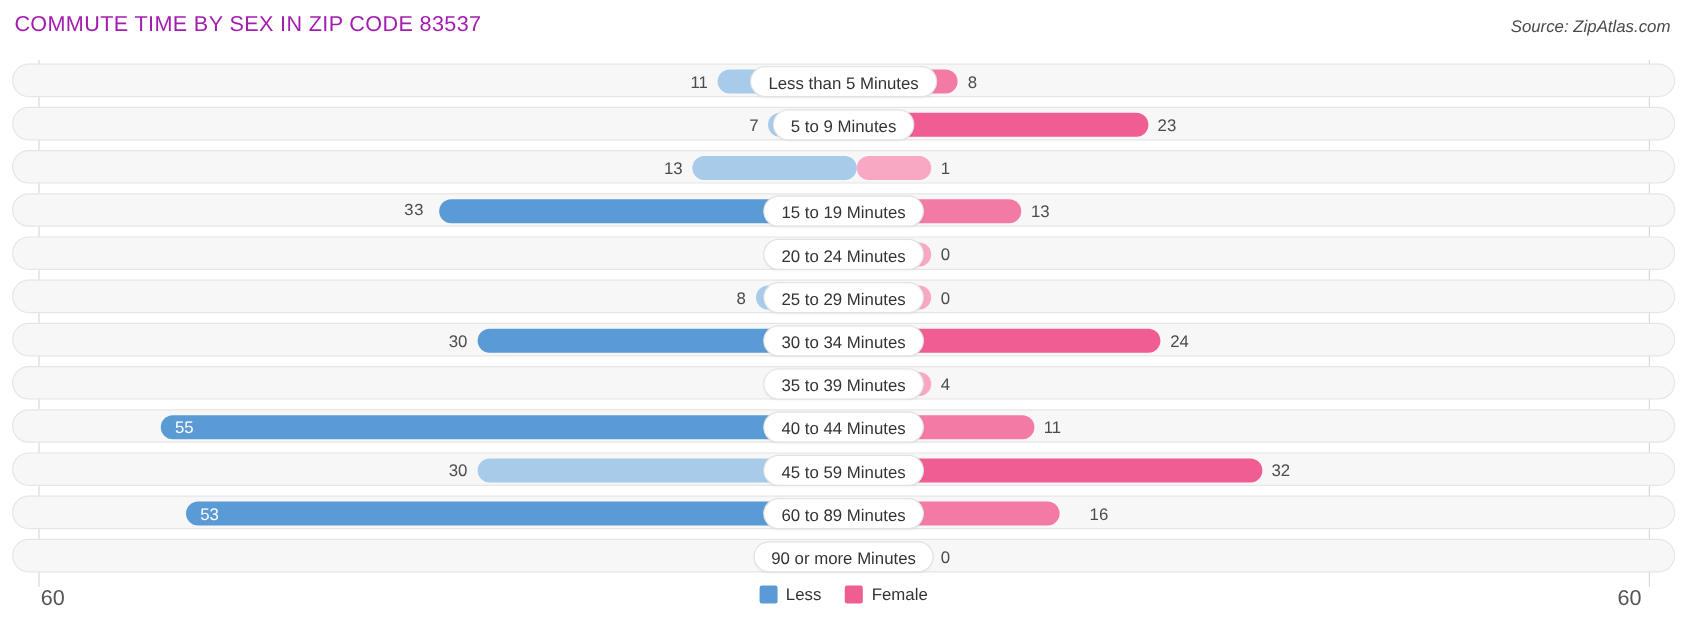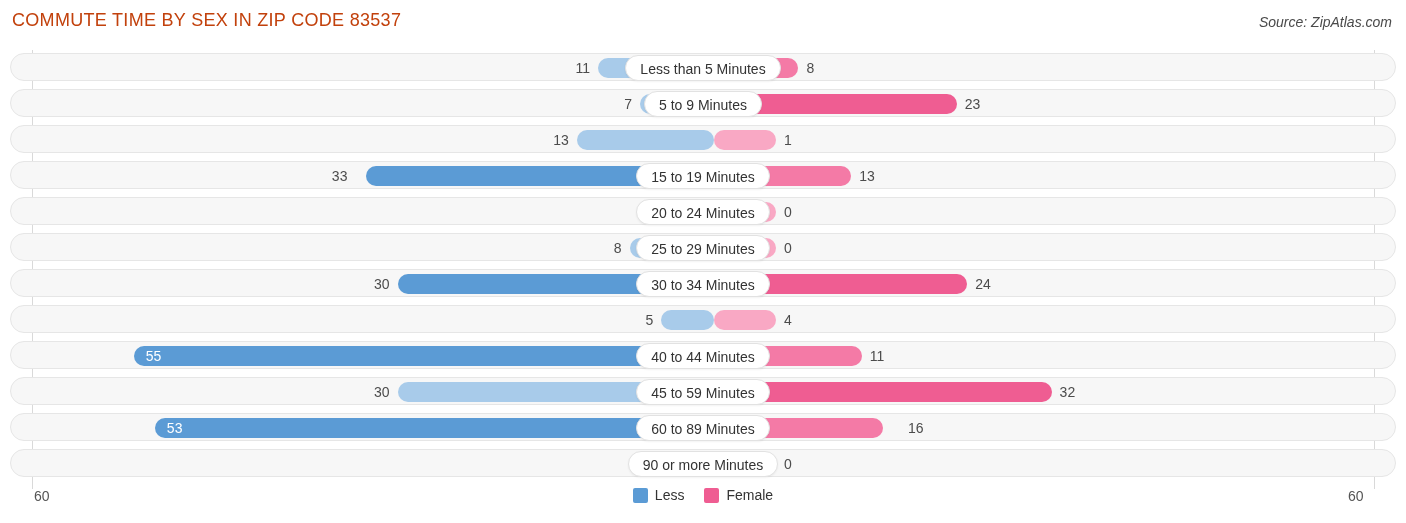--- a/index.html
+++ b/index.html
@@ -5,21 +5,21 @@
   html,body{margin:0;padding:0;}
   body{
     width:1406px;height:523px;
     background:#ffffff;
     font-family:"Liberation Sans","DejaVu Sans",sans-serif;
     overflow:hidden;
     position:relative;
   }
   .chart-title{
     position:absolute;left:12px;top:10px;
-    font-size:18px;color:#c2410c;letter-spacing:.3px;
+    font-size:18px;color:#a21caf;letter-spacing:.3px;
     white-space:nowrap;
   }
   .source{
     position:absolute;right:14px;top:14px;
     font-size:14px;font-style:italic;color:#4a4a4a;
     white-space:nowrap;
   }
   .plot{
     position:absolute;left:0;top:50px;width:1354px;height:435px;
   }
@@ -52,21 +52,21 @@
     background:#ffffff;
     border:1px solid #e2e2e2;
     border-radius:13px;
     font-size:14px;color:#333333;
     text-align:center;white-space:nowrap;
     padding:0 14px;
     box-sizing:border-box;
     box-shadow:0 1px 2px rgba(0,0,0,.05);
   }
   .axis-tick{
-    position:absolute;top:488px;font-size:14px;color:#555555;
+    position:absolute;top:488px;font-size:18px;color:#555555;
   }
   .tick-left{left:34px;}
   .tick-right{left:1348px;}
   .legend{
     position:absolute;left:0;right:0;top:487px;
     display:flex;justify-content:center;align-items:center;gap:20px;
   }
   .legend-item{display:flex;align-items:center;gap:7px;}
   .legend-swatch{width:15px;height:15px;border-radius:2px;}
   .legend-label{font-size:14px;color:#333333;}
@@ -97,21 +97,21 @@
       </div>
       <div class="row" style="top: 75px;">
         <div class="bar male" style="left: 565.85px; width: 137.15px; background: rgb(168, 203, 234);"></div>
         <div class="bar female" style="left: 703px; width: 62px; background: rgb(249, 168, 196);"></div>
         <div class="vlabel" style="left: 531.85px; width: 26px; text-align: right;">13</div>
         <div class="vlabel" style="left: 773px;">1</div>
       </div>
       <div class="row" style="top: 111px;">
         <div class="bar male" style="left: 354.85px; width: 348.15px; background: rgb(91, 155, 213);"></div>
         <div class="bar female" style="left: 703px; width: 137.15px; background: rgb(244, 122, 166);"></div>
-        <div class="vlabel" style="left: 320.85px; width: 26px; text-align: left;">33</div>
+        <div class="vlabel" style="left: 320.85px; width: 26px; text-align: center; font-family: Liberation Mono, monospace;">33</div>
         <div class="vlabel" style="left: 848.15px;">13</div>
         <div class="cat-pill" style="left: 0px; right: 0px; margin: 0px auto; width: fit-content; transform: translateX(0px);">15 to 19 Minutes</div>
       </div>
       <div class="row" style="top: 147px;">
         <div class="bar male" style="left: 671.35px; width: 31.65px; background: rgb(168, 203, 234);"></div>
         <div class="bar female" style="left: 703px; width: 62px; background: rgb(249, 168, 196);"></div>
         <div class="vlabel" style="left: 637.35px; width: 26px; text-align: right;">3</div>
         <div class="vlabel" style="left: 773px;">0</div>
         <div class="cat-pill" style="left: 0px; right: 0px; margin: 0px auto; width: fit-content; transform: translateX(0px);">20 to 24 Minutes</div>
       </div>
@@ -127,20 +127,21 @@
         <div class="bar female" style="left: 703px; width: 253.2px; background: rgb(239, 93, 146);"></div>
         <div class="vlabel" style="left: 352.5px; width: 26px; text-align: right;">30</div>
         <div class="vlabel" style="left: 964.2px;">24</div>
         <div class="cat-pill" style="left: 0px; right: 0px; margin: 0px auto; width: fit-content; transform: translateX(0px);">30 to 34 Minutes</div>
       </div>
       <div class="row" style="top: 255px;">
         <div class="bar male" style="left: 650.25px; width: 52.75px; background: rgb(168, 203, 234);"></div>
         <div class="bar female" style="left: 703px; width: 62px; background: rgb(249, 168, 196);"></div>
         <div class="vlabel" style="left: 616.25px; width: 26px; text-align: right;">5</div>
         <div class="vlabel" style="left: 773px;">4</div>
+        <div class="cat-pill" style="left: 0px; right: 0px; margin: 0px auto; width: fit-content; transform: translateX(0px);">35 to 39 Minutes</div>
       </div>
       <div class="row" style="top: 291px;">
         <div class="bar male" style="left: 122.75px; width: 580.25px; background: rgb(91, 155, 213);"></div>
         <div class="bar female" style="left: 703px; width: 147.7px; background: rgb(244, 122, 166);"></div>
         <div class="vlabel inside" style="left: 134.75px;">55</div>
         <div class="vlabel" style="left: 858.7px;">11</div>
         <div class="cat-pill" style="left: 0px; right: 0px; margin: 0px auto; width: fit-content; transform: translateX(0px);">40 to 44 Minutes</div>
       </div>
       <div class="row" style="top: 327px;">
         <div class="bar male" style="left: 386.5px; width: 316.5px; background: rgb(168, 203, 234);"></div>

